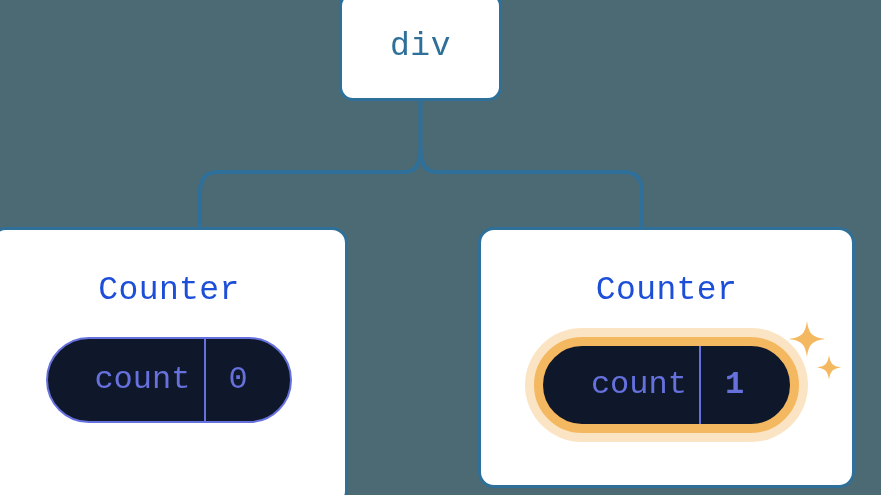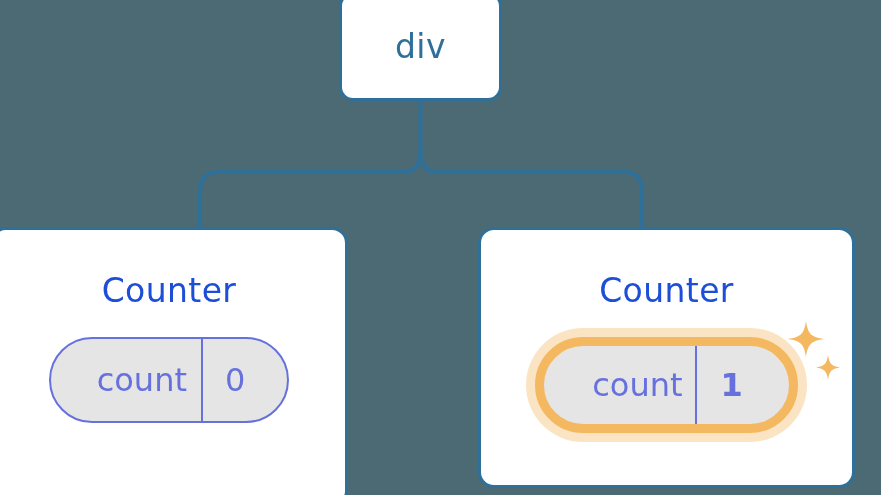--- a/index.html
+++ b/index.html
@@ -11,20 +11,21 @@
     height: 495px;
     overflow: hidden;
     font-family: "DejaVu Sans", "Liberation Sans", sans-serif;
   }
 
   #stage {
     position: relative;
     width: 881px;
     height: 495px;
     background: #4C6A74;
+    font-family: Liberation Mono, monospace;
   }
 
   
   #connectors {
     position: absolute;
     left: 0;
     top: 0;
     width: 881px;
     height: 495px;
     z-index: 1;
@@ -91,21 +92,21 @@
     display: flex;
     align-items: center;
     justify-content: center;
   }
 
   .pill {
     position: relative;
     display: flex;
     align-items: stretch;
     box-sizing: border-box;
-    background: #e5e5e5;
+    background: #0f172a;
     border-radius: 999px;
   }
 
   .pill-plain {
     border: 2px solid #6671DE;
     height: 86px;
   }
   .pill-plain .pill-key {
     padding: 0 14px 0 46px;
   }

